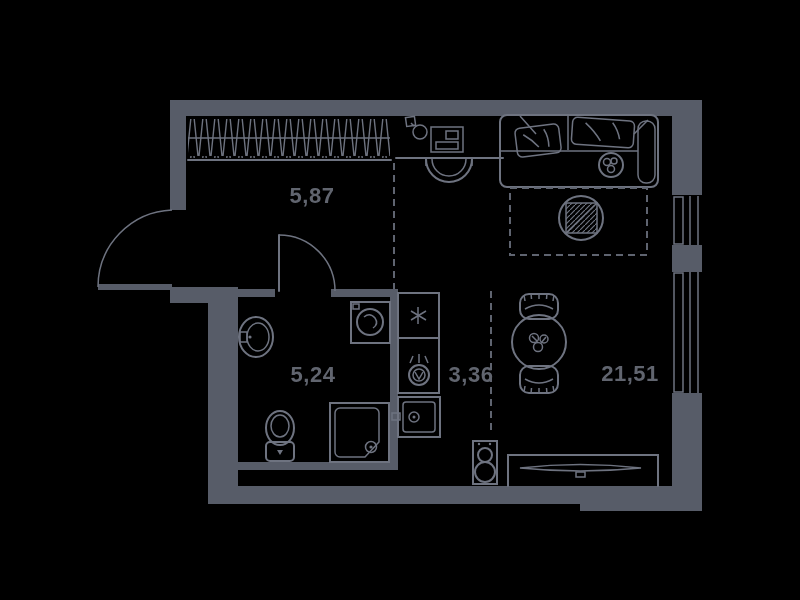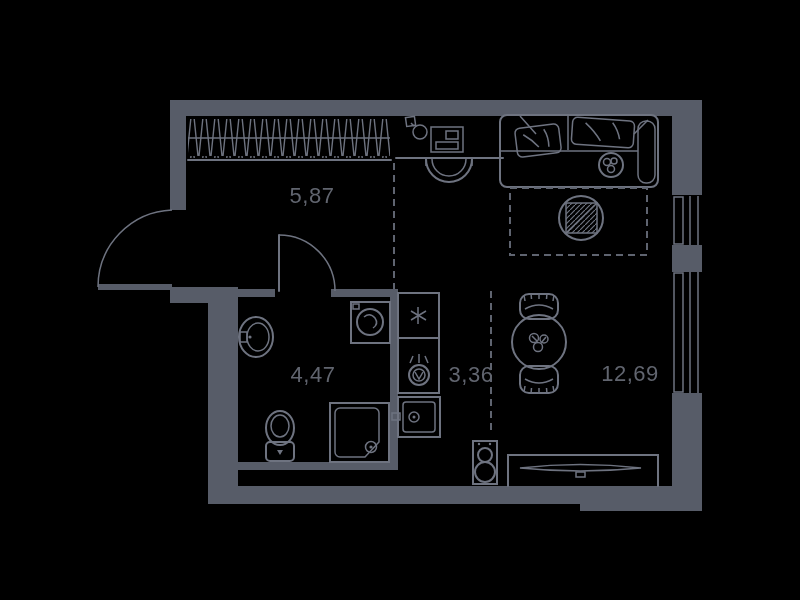--- a/index.html
+++ b/index.html
@@ -5,21 +5,21 @@
   html,body{margin:0;padding:0;background:#000;}
   .stage{position:relative;width:800px;height:600px;background:var(--background,#000);overflow:hidden;
          font-family:"Liberation Sans", sans-serif;}
   svg{position:absolute;left:0;top:0;}
   .wall{fill:var(--wall,#575c68);stroke:none;}
   .line{stroke:var(--line,#6e7380);fill:none;stroke-width:2;stroke-linecap:round;}
   .thin{stroke:var(--line,#6e7380);fill:none;stroke-width:1.5;}
   .dash{stroke:var(--dash,#5f6470);fill:none;stroke-width:2;stroke-dasharray:7 5;}
   .fillline{fill:var(--line,#6e7380);stroke:none;}
   .room-label{position:absolute;transform:translate(-50%,-50%);color:var(--label,#61656f);
-              font-size:22px;font-weight:400;letter-spacing:.5px;white-space:nowrap;}
+              font-size:22px;font-weight:700;letter-spacing:.5px;white-space:nowrap;}
 </style>
 </head>
 <body>
 
 <div class="stage">
 <svg width="800" height="600" viewBox="0 0 800 600">
   <defs>
     <pattern id="hatchWardrobe" width="12" height="39" patternUnits="userSpaceOnUse">
       <path d="M2,0 L6,39 M11,0 L7,39" stroke="var(--line,#6e7380)" stroke-width="1.4" fill="none"></path>
     </pattern>
@@ -212,16 +212,16 @@
   <g>
     <path class="line" d="M508,486 L508,455 L658,455 L658,486"></path>
     <g>
       <path class="thin" d="M520,468 Q580,461 641,468 Q580,474 520,468 Z"></path>
       <rect class="thin" x="576" y="472" width="9" height="5"></rect>
     </g>
   </g>
 </svg>
 
   <div class="room-label" style="left:312px;top:196px;">5,87</div>
-  <div class="room-label" style="left:313px;top:375px;">4,47</div>
+  <div class="room-label" style="left:313px;top:375px;">5,24</div>
   <div class="room-label" style="left:471px;top:375px;text-align:right;">3,36</div>
-  <div class="room-label" style="left:630px;top:374px;">12,69</div>
+  <div class="room-label" style="left:630px;top:374px;">21,51</div>
 </div>
 
 </body></html>

